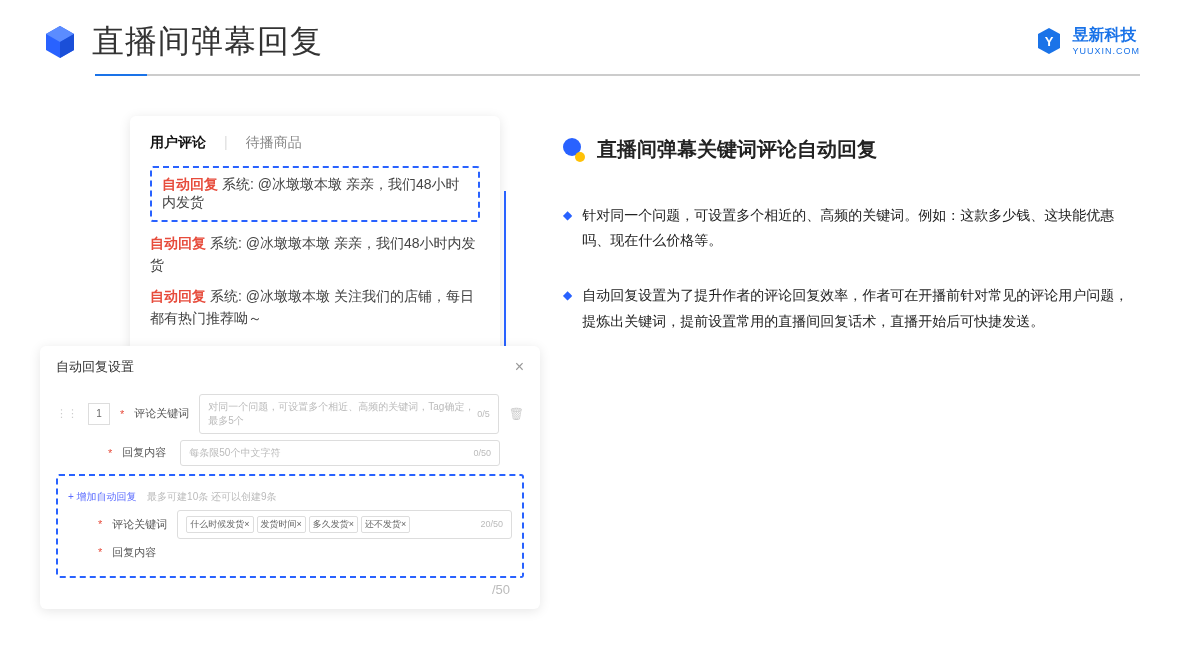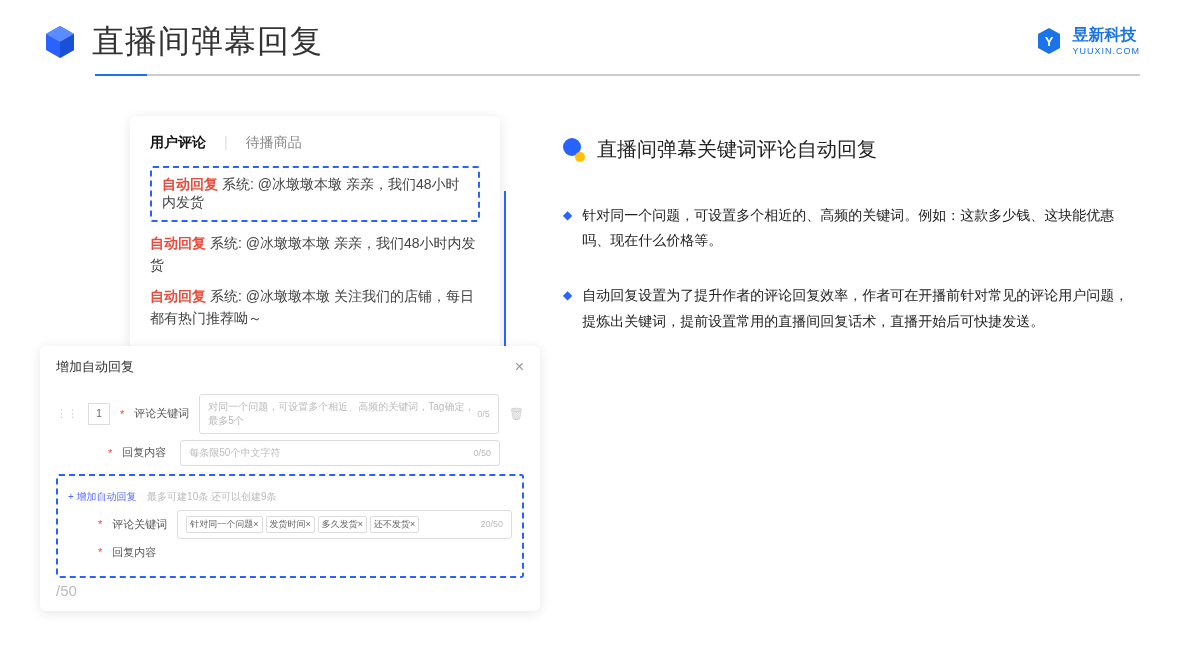--- a/index.html
+++ b/index.html
@@ -38,21 +38,21 @@
 .add-link{color:#5b6cff;font-size:10px}
 .hint{color:#bbb;font-size:10px;margin-left:6px}
 .badge{display:inline-block;background:#6b5cff;color:#fff;font-size:9px;padding:2px 6px;border-radius:2px;margin:6px 0}
 .tag{display:inline-block;border:1px solid #ddd;padding:1px 3px;font-size:9px;color:#666;margin-right:3px;border-radius:2px;white-space:nowrap}
 .filled-text{color:#444;font-size:9px}
 .right{flex:1;padding-top:20px}
 .sub-header{display:flex;align-items:center;gap:10px;margin-bottom:40px}
 .dot-icon{width:24px;height:24px;position:relative}
 .dot1{width:18px;height:18px;background:#2962ff;border-radius:50%;position:absolute;top:0;left:0}
 .dot2{width:10px;height:10px;background:#ffc107;border-radius:50%;position:absolute;bottom:0;right:2px}
-.sub-title{font-size:20px;color:#222;font-weight:400}
+.sub-title{font-size:20px;color:#222;font-weight:700}
 .bullet{display:flex;gap:10px;margin-bottom:30px;font-size:14px;line-height:1.8;color:#222}
 .bullet::before{content:"◆";color:#2962ff;font-size:12px;margin-top:2px}
 .connector{position:absolute;border:1px solid #2962ff;z-index:1}
 .conn-v{width:0;height:285px;left:464px;top:75px}
 .conn-h{height:0;width:30px;left:464px;top:360px}
 </style>
 </head>
 <body>
 
 <div class="header">
@@ -98,21 +98,21 @@
       <div class="reply-line">
         <span class="auto-reply">自动回复</span><span>系统: @冰墩墩本墩 亲亲，我们48小时内发货</span>
       </div>
       <div class="reply-line">
         <span class="auto-reply">自动回复</span><span>系统: @冰墩墩本墩 关注我们的店铺，每日都有热门推荐呦～</span>
       </div>
     </div>
 
     <div class="panel-bottom">
       <div class="panel-bottom-head">
-        <span>增加自动回复</span>
+        <span>自动回复设置</span>
         <span class="close">×</span>
       </div>
       <div class="form-row">
         <span style="color:#ccc">⋮⋮</span>
         <span class="num-box">1</span>
         <span class="req">*</span>
         <span class="label">评论关键词</span>
         <div class="input-box">
           <span class="input-ph">对同一个问题，可设置多个相近、高频的关键词，Tag确定，最多5个</span>
           <span class="counter">0/5</span>
@@ -130,34 +130,34 @@
       </div>
 
       <div class="highlight-bottom">
         <span class="add-link">+ 增加自动回复</span>
         <span class="hint">最多可建10条 还可以创建9条</span>
         <div class="form-row" style="padding-left:30px">
           <span class="req">*</span>
           <span class="label">评论关键词</span>
           <div class="input-box">
             <span id="tags-container" style="display:flex;flex-wrap:nowrap;overflow:hidden">
-                <span class="tag">针对同一个问题×</span>
+                <span class="tag">什么时候发货×</span>
                 <span class="tag">发货时间×</span>
                 <span class="tag">多久发货×</span>
                 <span class="tag">还不发货×</span>
               </span>
             <span class="counter">20/50</span>
           </div>
         </div>
         <div class="form-row" style="padding-left:30px">
           <span class="req">*</span>
           <span class="label">回复内容</span>
         </div>
       </div>
-      <div style="font-size:15px;color:#bbb;padding:4px 14px 0 0">/50</div>
+      <div style="text-align:right;font-size:13px;color:#bbb;padding:4px 14px 0 0">/50</div>
     </div>
   </div>
 
   <div class="right">
     <div class="sub-header">
       <div class="dot-icon">
           <div class="dot1"></div>
           <div class="dot2"></div>
         </div>
       <div class="sub-title">直播间弹幕关键词评论自动回复</div>

